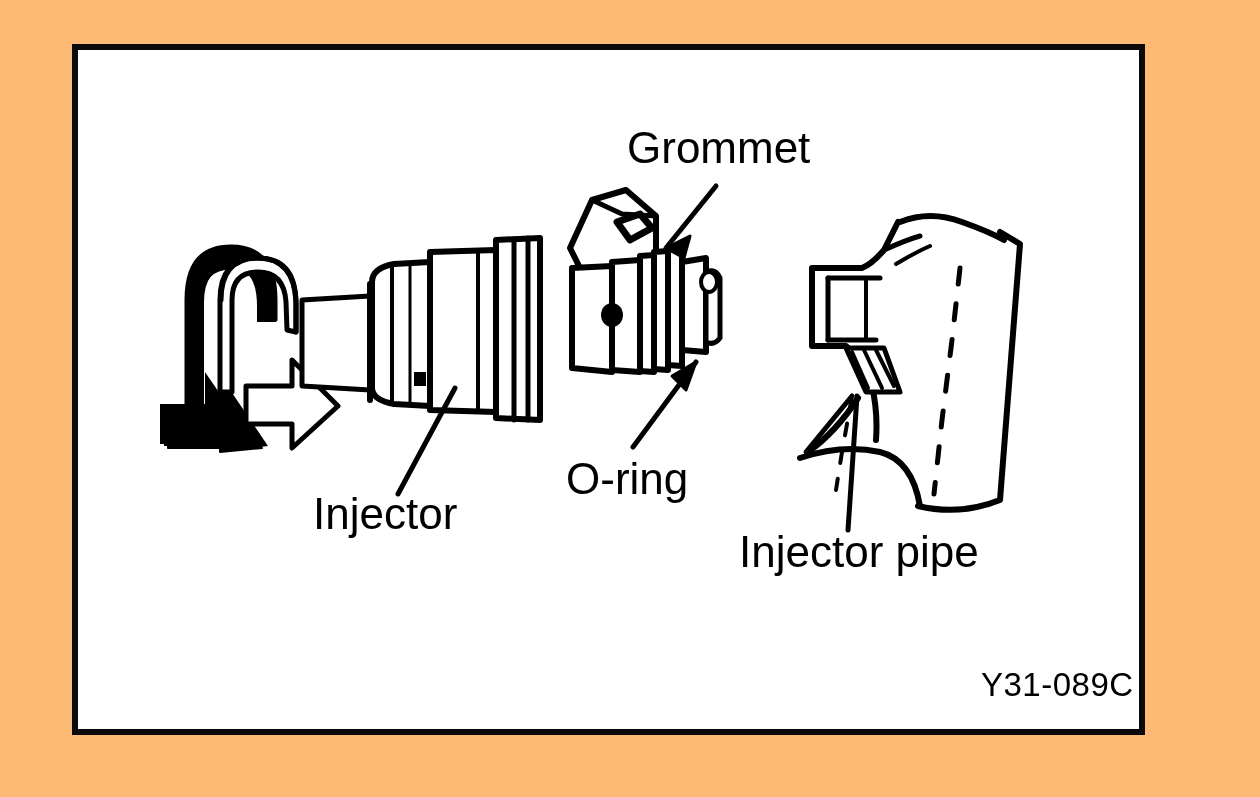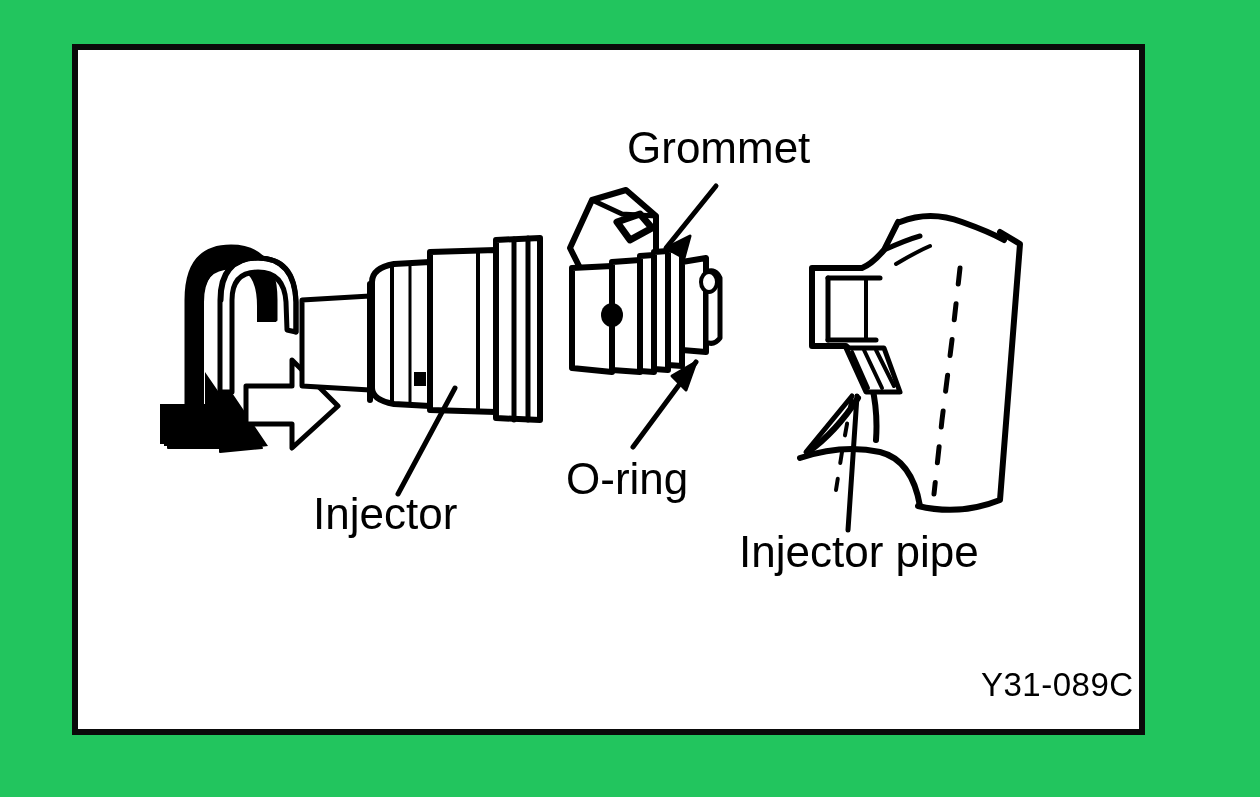--- a/index.html
+++ b/index.html
@@ -8,21 +8,21 @@
     padding: 0;
     background: #ffffff;
   }
   body {
     font-family: "Liberation Sans", sans-serif;
   }
   #page {
     position: relative;
     width: 1260px;
     height: 797px;
-    background: #22c55e;
+    background: #fdba74;
     overflow: hidden;
   }
   #figure-frame {
     position: absolute;
     left: 72px;
     top: 44px;
     width: 1073px;
     height: 691px;
     border: 6px solid #0a0a0a;
     box-sizing: border-box;

